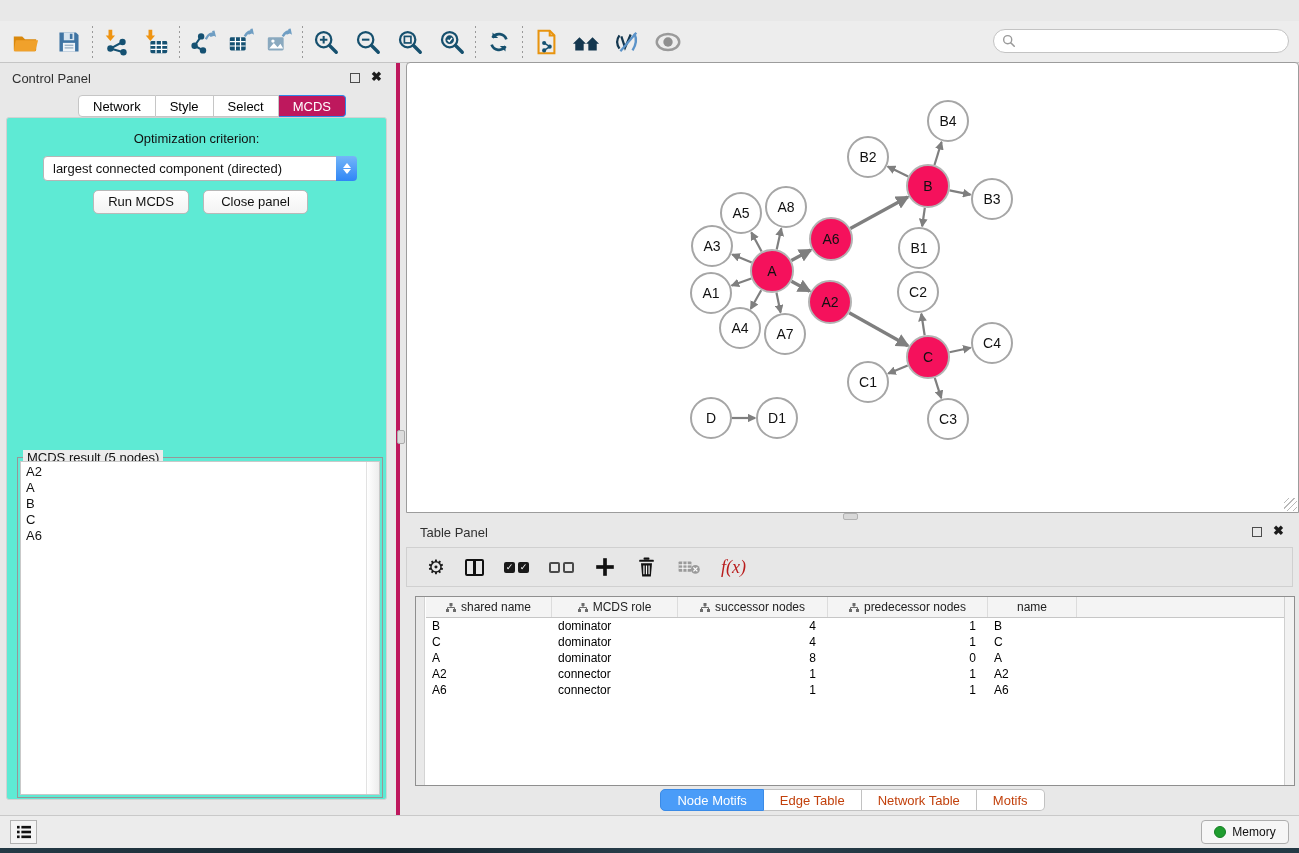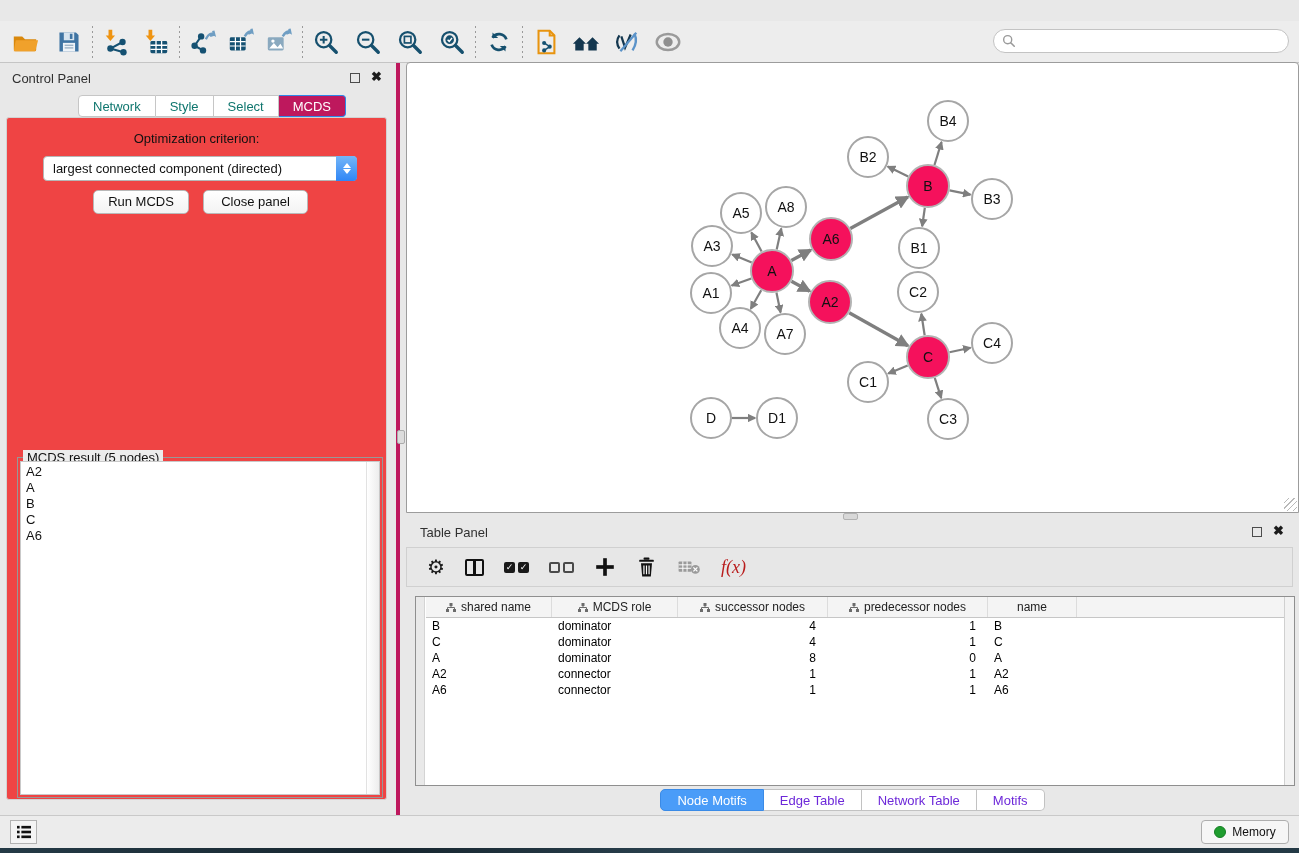--- a/index.html
+++ b/index.html
@@ -30,26 +30,26 @@
   .searchbox input { border:none; outline:none; flex:1; font-size:13px; background:transparent; margin-left:5px; height:18px; }
 
   
   .control-panel { position:absolute; left:0; top:63px; width:400px; height:752px;
     background:#e8e8e8; border-right:4px solid #be185d; }
   .cp-title { position:absolute; left:12px; top:8px; font-size:13px; color:#303030; }
   .float-box { position:absolute; top:10px; width:10px; height:10px; border:1.5px solid #4c4c4c; background:transparent; }
   .close-x { position:absolute; top:6px; font-size:13px; font-weight:bold; color:#1b1b1b; }
   .cp-tabs { position:absolute; left:78px; top:32px; display:flex; height:22px; }
   .tab { padding:0 14px; font-size:13px; line-height:21px; background:#fff; border:1px solid #c6c6c6;
-    border-left:none; color:#0f766e; }
+    border-left:none; color:#000000; }
   .tab:first-child { border-left:1px solid #c6c6c6; border-radius:4px 0 0 4px; }
   .tab:last-child { border-radius:0 4px 4px 0; }
   .tab.active { background:#be185d; border-color:#2f86e8; color:#fff; }
   .cp-body { position:absolute; left:6px; top:54px; width:381px; height:683px;
-    background:#ef4444; border:1px solid #d2d2d2; border-radius:3px; }
+    background:#5eead4; border:1px solid #d2d2d2; border-radius:3px; }
   .opt-label { position:absolute; left:0; right:0; top:13px; text-align:center; font-size:13px; color:#111; }
   .criterion { position:absolute; left:36px; top:38px; width:314px; height:25px; background:#fff;
     border:1px solid #b6b6b6; border-radius:4px; display:flex; align-items:center; }
   .criterion .val { flex:1; font-size:13px; color:#111; padding-left:9px; white-space:nowrap; overflow:hidden; }
   .stepper { width:21px; height:25px; margin:-1px -1px 0 0; border-radius:0 4px 4px 0;
     background:linear-gradient(#74b6f8, #2f86f6); display:flex; flex-direction:column;
     align-items:center; justify-content:center; gap:1px; }
   .stepper .arr { width:0; height:0; border-left:4px solid transparent; border-right:4px solid transparent; }
   .stepper .up { border-bottom:5px solid #fff; }
   .stepper .dn { border-top:5px solid #fff; }
@@ -100,21 +100,21 @@
   .th { display:flex; align-items:center; justify-content:center; gap:5px; border-right:1px solid #dcdcdc;
     font-size:12px; color:#222; }
   .th:last-child { border-right:1px solid #dcdcdc; }
   .tbody { position:absolute; left:10px; top:21px; right:10px; bottom:0; font-size:12px; color:#000; }
   .trow { display:flex; height:16px; line-height:16px; }
   .td { padding:0 6px; white-space:nowrap; overflow:hidden; }
   .td.num { text-align:right; padding-right:12px; }
   .tscroll { position:absolute; right:0; top:0; bottom:0; width:10px; background:#f2f2f2; border-left:1px solid #d0d0d0; }
   .tp-tabs { position:absolute; left:0; right:0; top:269px; display:flex; justify-content:center; }
   .tp-tab { padding:0 16px; height:22px; line-height:21px; font-size:13px; background:#fff;
-    border:1px solid #c2c2c2; border-left:none; color:#6d28d9; }
+    border:1px solid #c2c2c2; border-left:none; color:#c2410c; }
   .tp-tab:first-child { border-left:1px solid #c2c2c2; border-radius:5px 0 0 5px; }
   .tp-tab:last-child { border-radius:0 5px 5px 0; }
   .tp-tab.active { background:#4a9cf8; border-color:#3a8ae6; color:#fff; }
 
   
   .statusbar { position:absolute; left:0; top:815px; width:1299px; height:33px; background:#ececec; border-top:1px solid #c9c9c9; }
   .list-btn { position:absolute; left:10px; top:4px; width:27px; height:24px; background:#f4f4f4;
     border:1px solid #b2b2b2; display:flex; align-items:center; justify-content:center; }
   .memory-btn { position:absolute; right:10px; top:4px; width:88px; height:24px; background:#f6f6f6;
     border:1px solid #aeaeae; border-radius:4px; display:flex; align-items:center; justify-content:center; gap:6px; }

